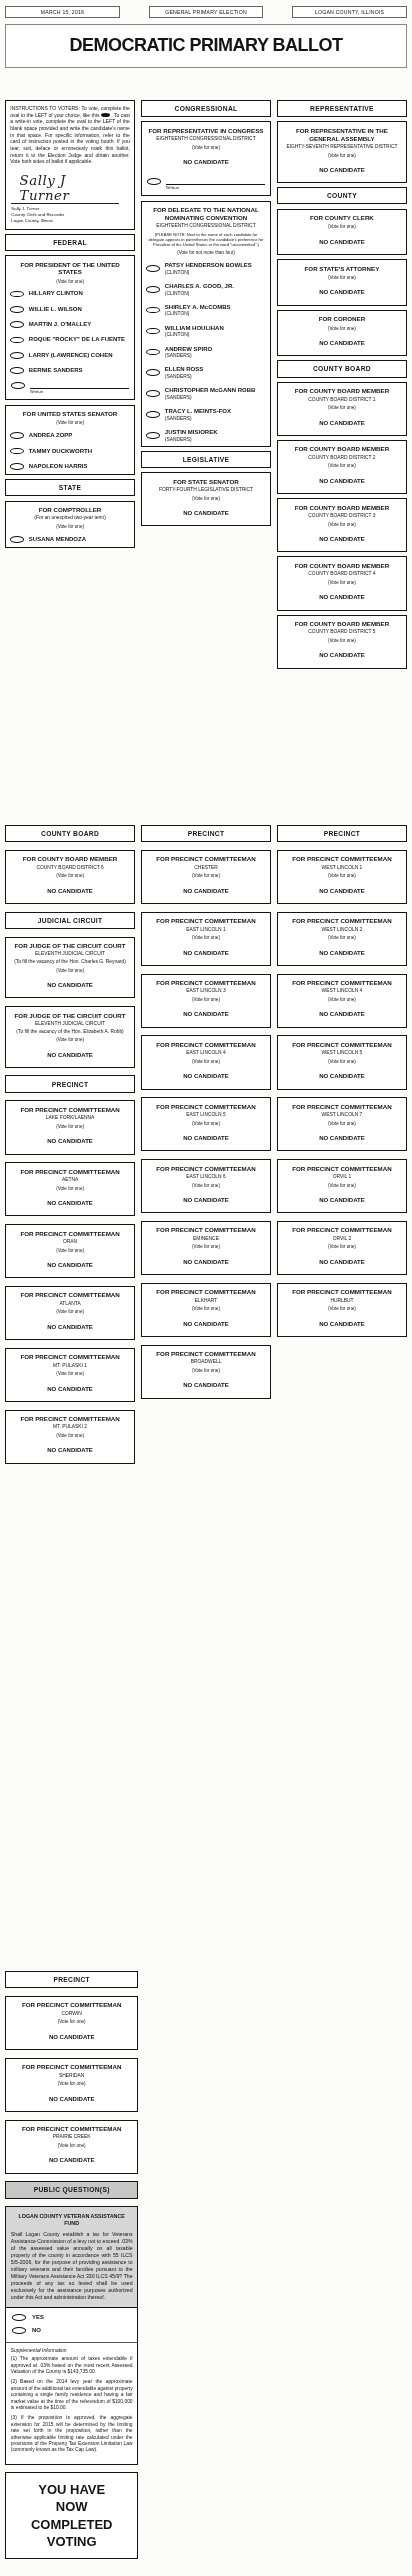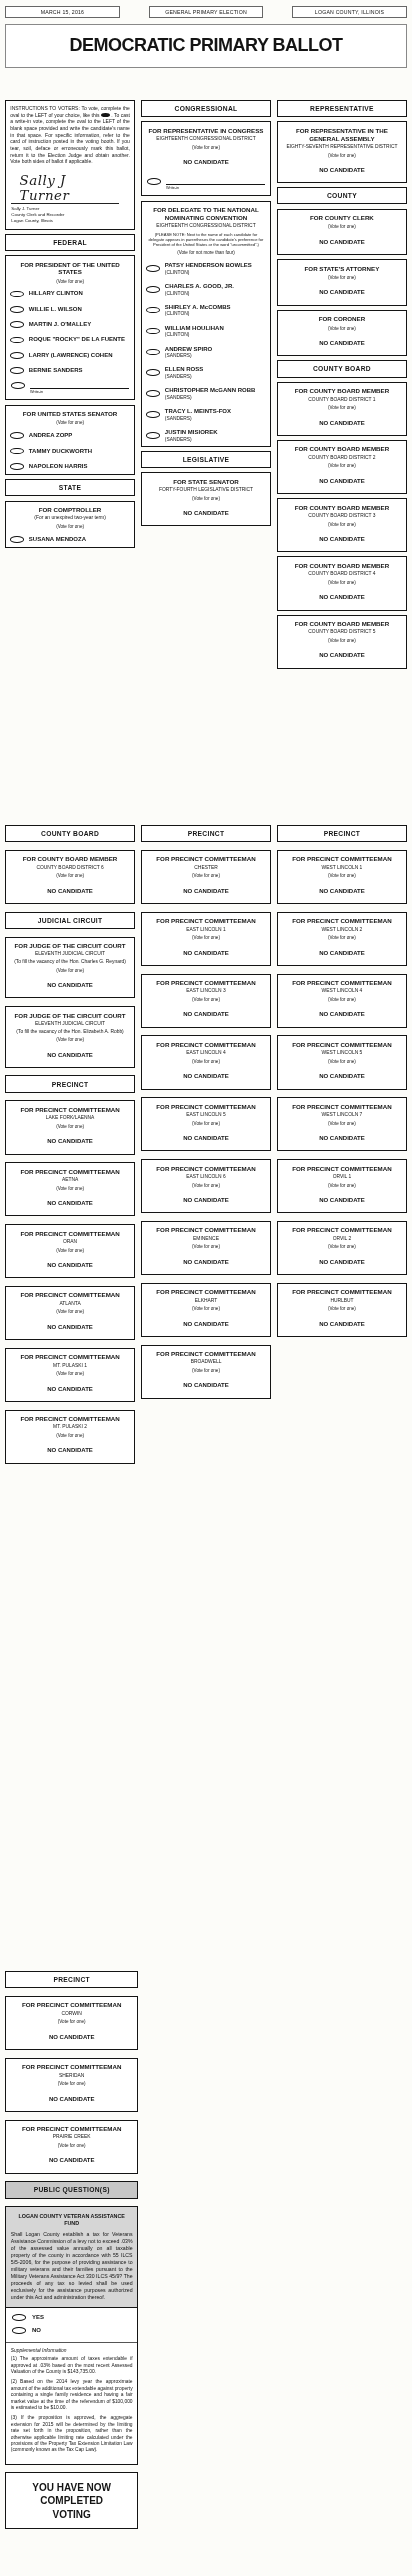--- a/index.html
+++ b/index.html
@@ -45,21 +45,21 @@
   .q-statement{background:var(--qshade,#d6d6d6);padding:5.7px 4.6px;border-bottom:0.8px solid #141414}
   .q-title{font-weight:bold;font-size:5.4px;text-align:center;line-height:1.3}
   .q-text{font-size:5.2px;line-height:1.35;text-align:justify;margin-top:4.1px}
   .q-options{padding:6.2px 6.2px 2.1px}
   .q-opt{display:flex;align-items:center;margin-bottom:6.2px}
   .q-opt .oval{margin-right:6.2px}
   .q-opt-label{font-weight:bold;font-size:6px}
   .q-supp{padding:2.6px 4.6px 6.2px;border-top:0.5px solid #555}
   .q-supp-head{font-size:4.9px;font-style:italic;margin:2.6px 0 3.1px}
   .q-supp-p{font-size:4.9px;line-height:1.32;text-align:justify;margin-bottom:3.6px}
-  .footer-box{border:0.8px solid #141414;background:#fff;font-weight:bold;font-size:10px;
+  .footer-box{border:0.8px solid #141414;background:#fff;font-weight:bold;font-size:13px;
               text-align:center;line-height:1.35;padding:7.2px 17.5px}
 </style>
 </head>
 <body>
 
 <div class="page">
   <div class="topbar">
     <div class="topbox">MARCH 15, 2016</div>
     <div class="topbox">GENERAL PRIMARY ELECTION</div>
     <div class="topbox">LOGAN COUNTY, ILLINOIS</div>

